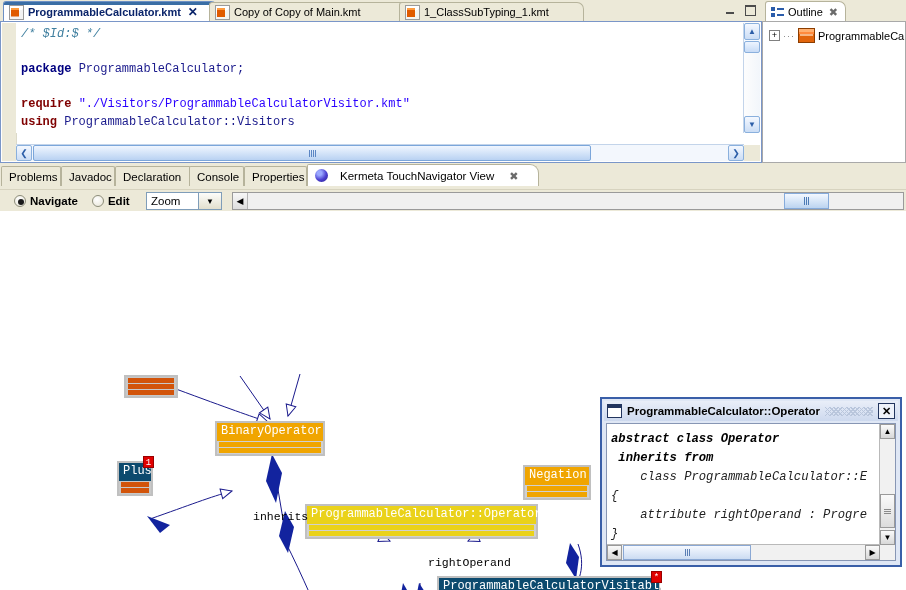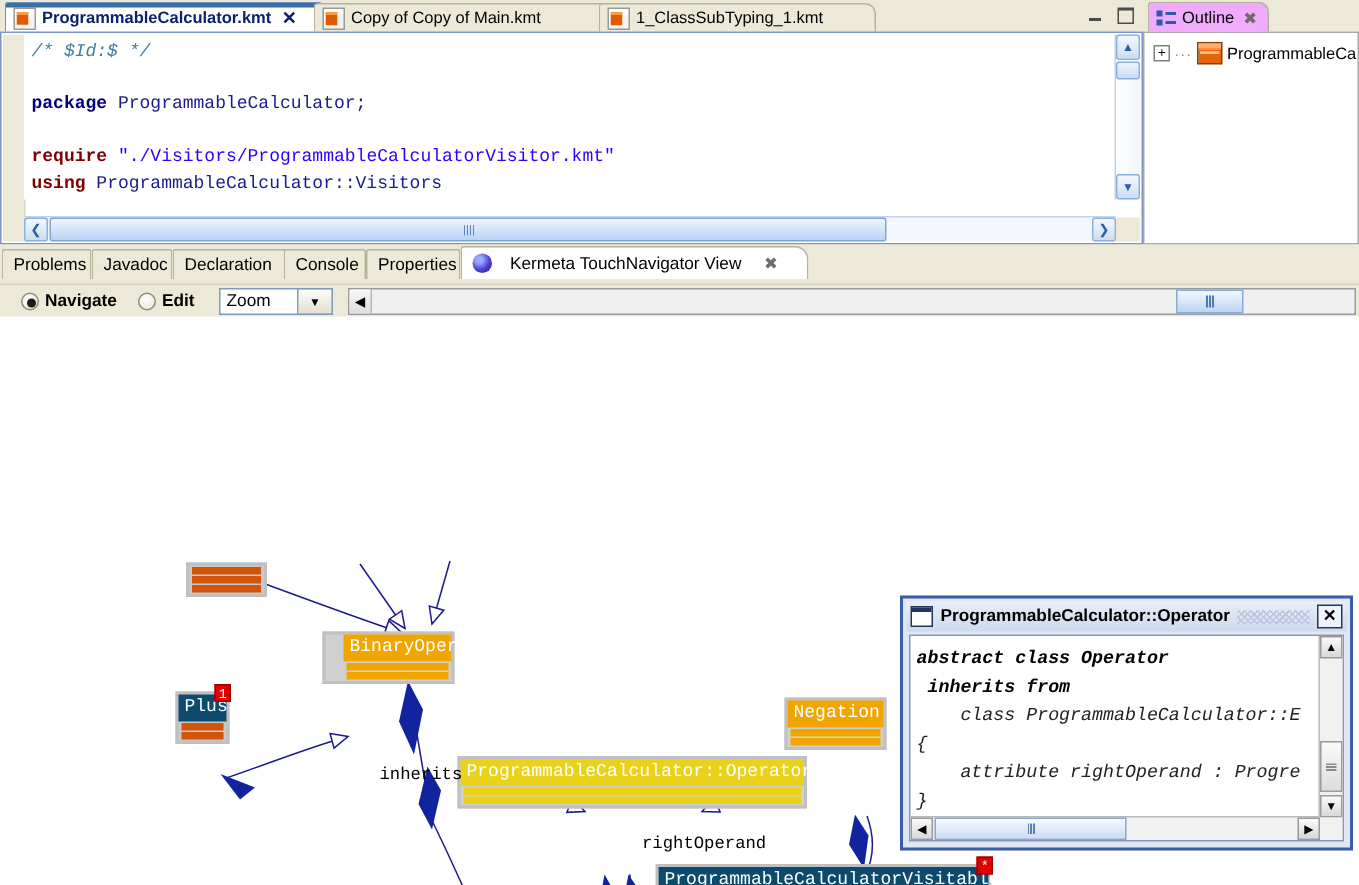--- a/index.html
+++ b/index.html
@@ -72,21 +72,21 @@
   .hsb .hthumb{position:absolute;left:17px;top:0;width:558px;height:16px;box-sizing:border-box;
     background:linear-gradient(#f0f6ff,#b9d2f2);border:1px solid #7ba6da;border-radius:2px;
     display:flex;align-items:center;justify-content:center;}
   .hsb .grip{width:7px;height:7px;
     background:repeating-linear-gradient(90deg,#5b86c4 0 1px,transparent 1px 2px);}
   .corner{position:absolute;right:1px;bottom:1px;width:16px;height:16px;background:#ece9d8;}
 
   
   #outline{position:absolute;left:762px;top:0;width:144px;height:163px;background:#ece9d8;}
   .otab{position:absolute;left:3px;top:1px;height:20px;display:flex;align-items:center;gap:4px;
-    padding:0 7px 0 5px;background:#f0abfc;border:1px solid #b6b39b;border-bottom:none;
+    padding:0 7px 0 5px;background:#ffffff;border:1px solid #b6b39b;border-bottom:none;
     border-top-left-radius:3px;border-top-right-radius:7px;font-size:11px;}
   .oicon{width:13px;height:12px;position:relative;flex:0 0 13px;}
   .oicon b{position:absolute;display:block;background:#2a5caa;}
   .oicon b:nth-child(1){left:0;top:1px;width:4px;height:4px;}
   .oicon b:nth-child(2){left:0;top:7px;width:4px;height:4px;}
   .oicon b:nth-child(3){left:6px;top:2px;width:7px;height:2px;}
   .oicon b:nth-child(4){left:6px;top:8px;width:7px;height:2px;}
   .oxclose{color:#6b6b6b;font-size:11px;margin-left:2px;}
   .obody{position:absolute;left:0;top:21px;right:0;height:142px;background:#fff;border:1px solid #a9a9a9;box-sizing:border-box;}
   .otree{display:flex;align-items:center;gap:3px;padding:6px 0 0 6px;font-size:11px;}
@@ -400,21 +400,21 @@
           <path d="M147,305 L170,314 L160,322 z"></path>
         </g>
       </svg>
 
       <div class="node orange" style="left:124px;top:164px;width:54px;">
         <span class="bar"></span>
         <span class="bar"></span>
         <span class="bar"></span>
       </div>
 
-      <div class="node amber" style="left:215px;top:210px;width:88px;padding-left:12px;">
+      <div class="node amber" style="left:215px;top:210px;width:110px;">
         <span class="ttl">BinaryOperator</span>
         <span class="bar"></span>
         <span class="bar"></span>
       </div>
 
       <div class="node orange" style="left:117px;top:250px;width:36px;">
         <span class="ttl">Plus</span>
         <span class="bar"></span>
         <span class="bar"></span>
         <span class="badge">1</span>

